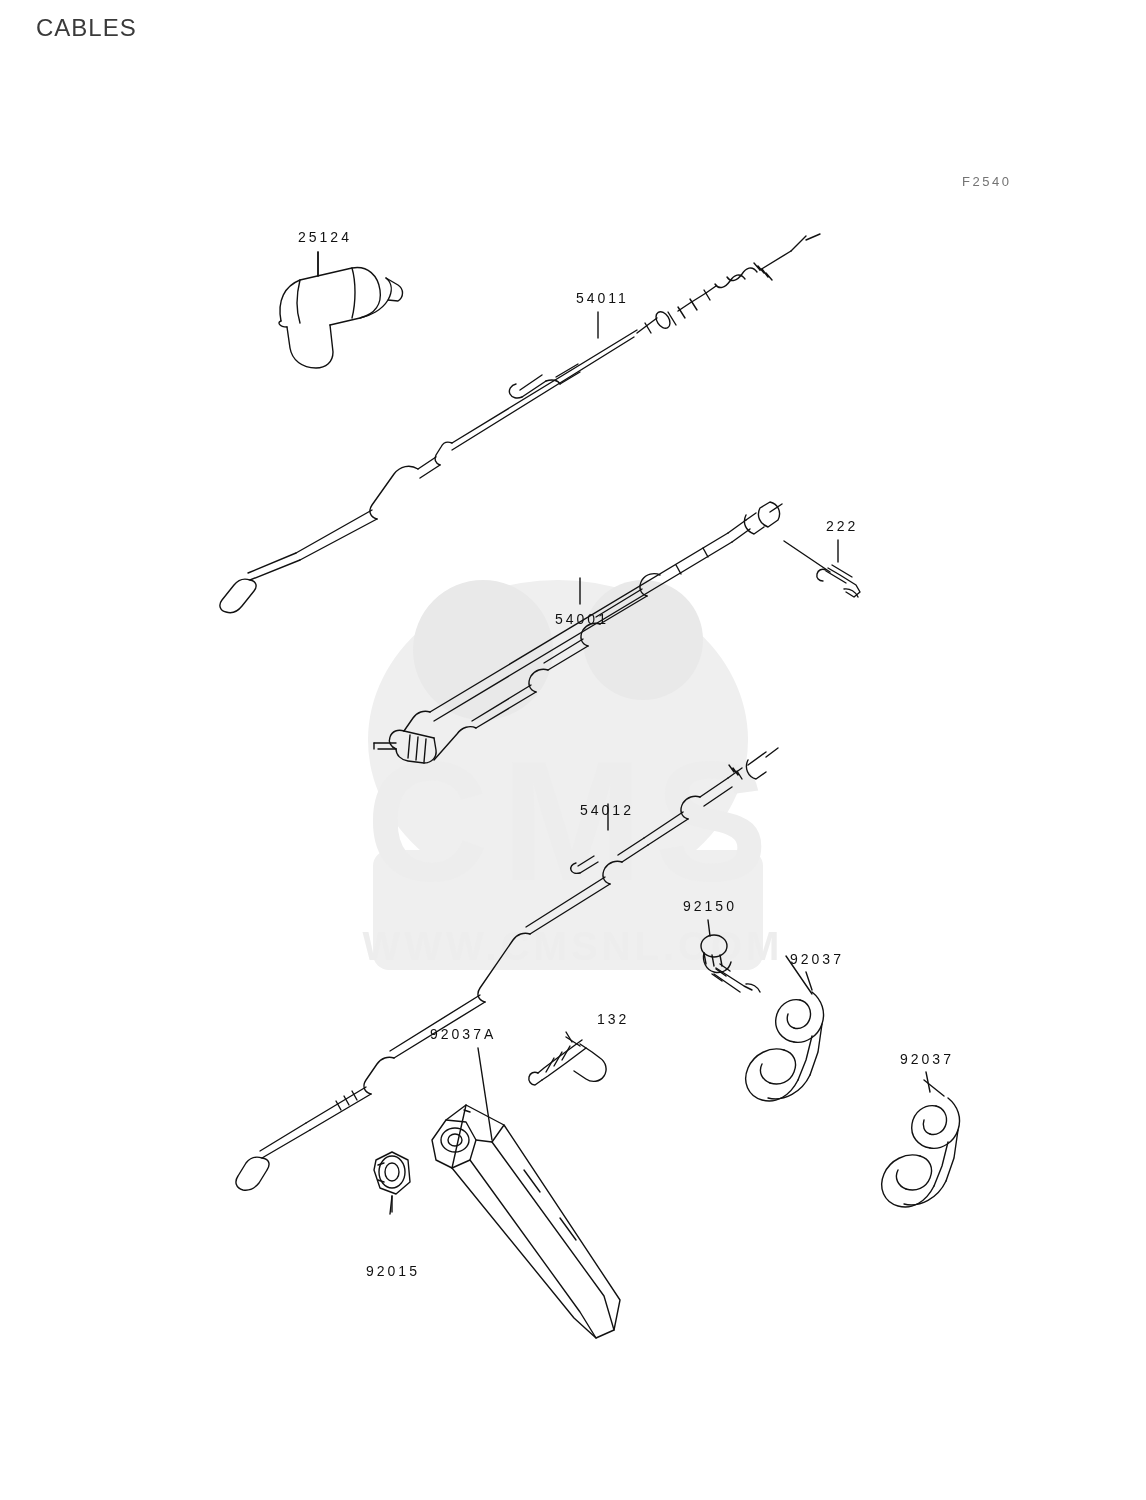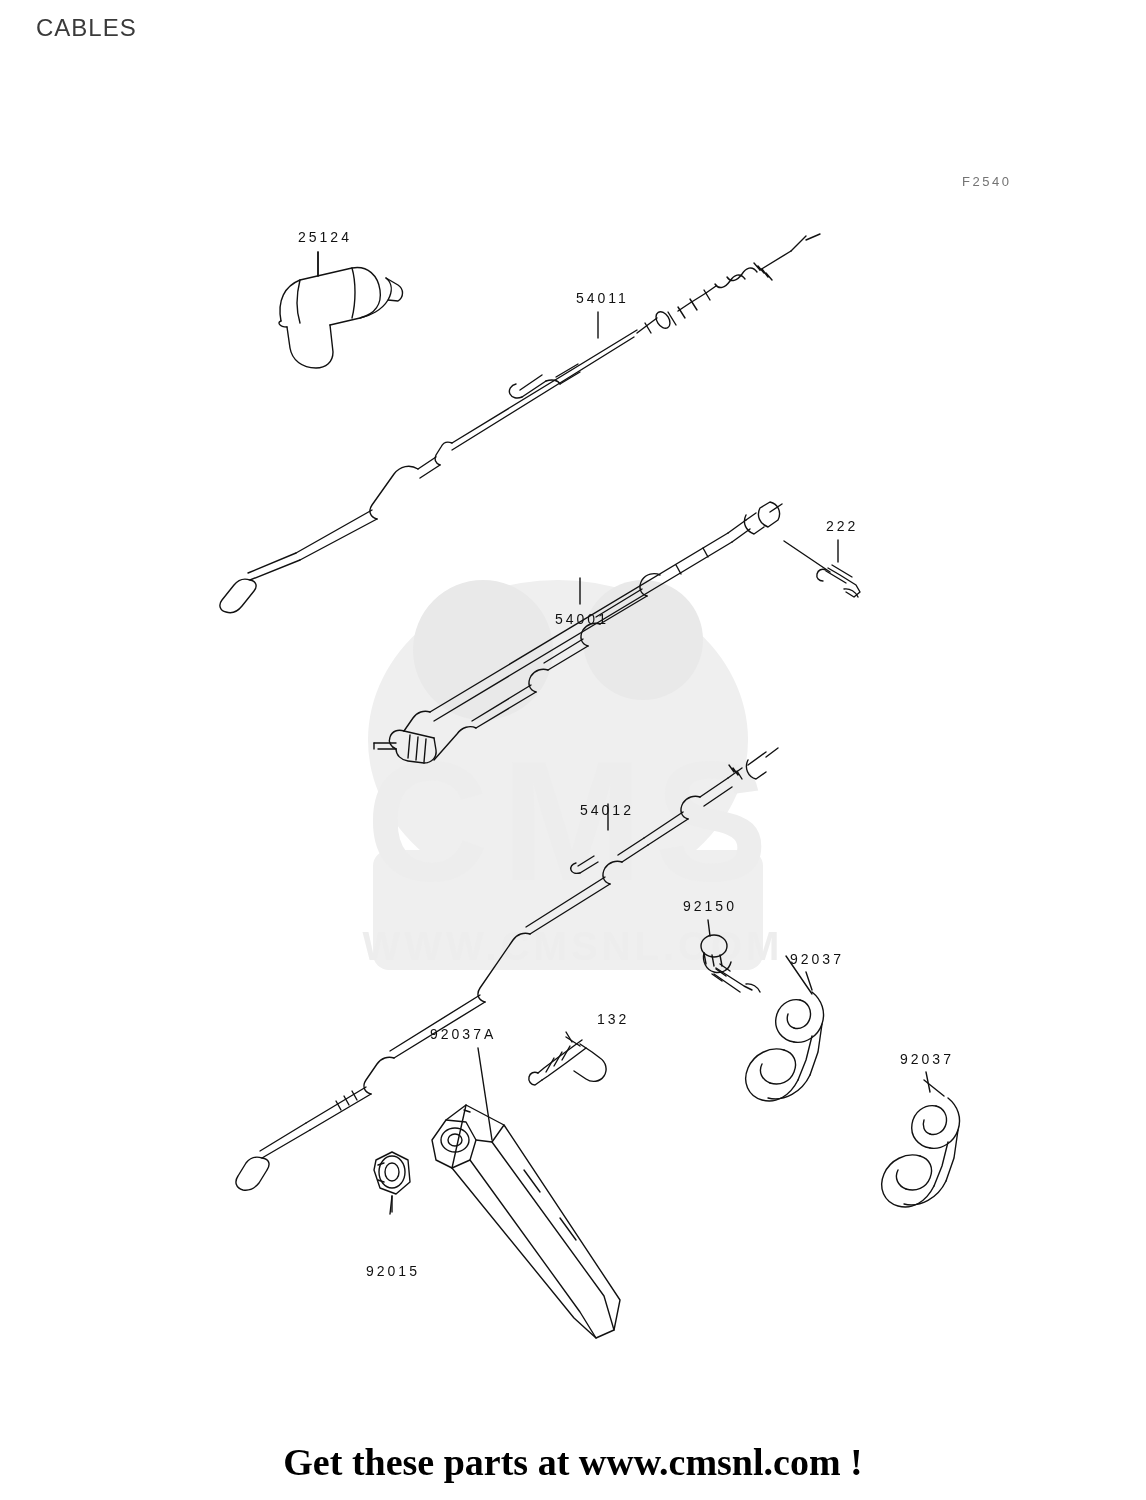--- a/index.html
+++ b/index.html
@@ -307,14 +307,13 @@
   <div class="callout" style="left:826px; top:518px;">222</div>
   <div class="callout" style="left:555px; top:575px;margin-top:36px;">54001</div>
   <div class="callout" style="left:580px; top:782px;margin-top:20px;">54012</div>
   <div class="callout" style="left:683px; top:898px;">92150</div>
   <div class="callout" style="left:790px; top:951px;">92037</div>
   <div class="callout" style="left:430px; top:1026px;">92037A</div>
   <div class="callout" style="left:553px; top:1011px;margin-left:44px;">132</div>
   <div class="callout" style="left:900px; top:1051px;">92037</div>
   <div class="callout" style="left:366px; top:1263px;">92015</div>
 
-  <div id="footer-cta">Get these parts at www.cmsnl.com !</div>
 </div>
 
 </body></html>

